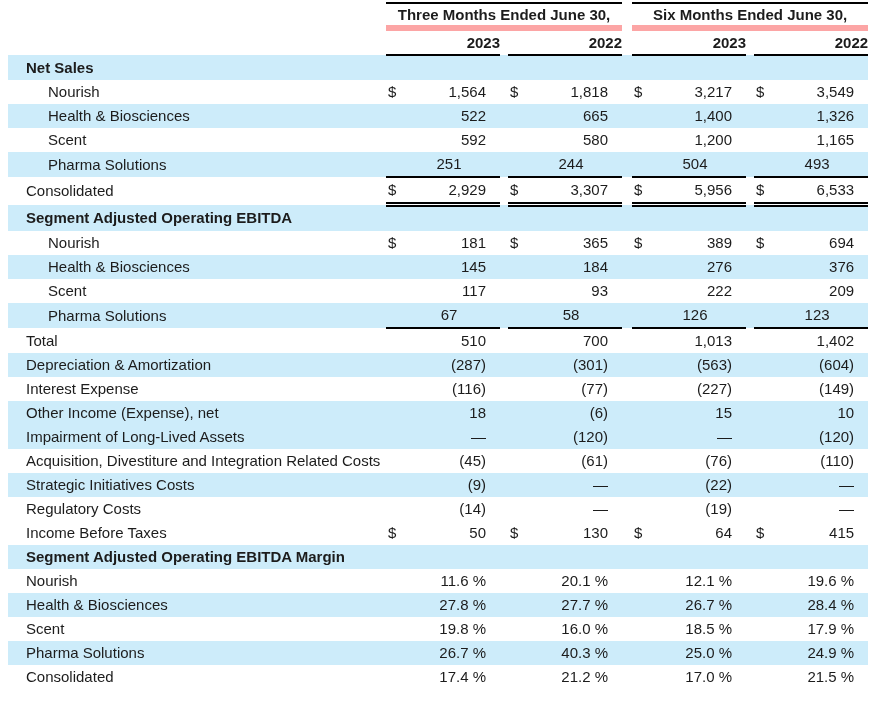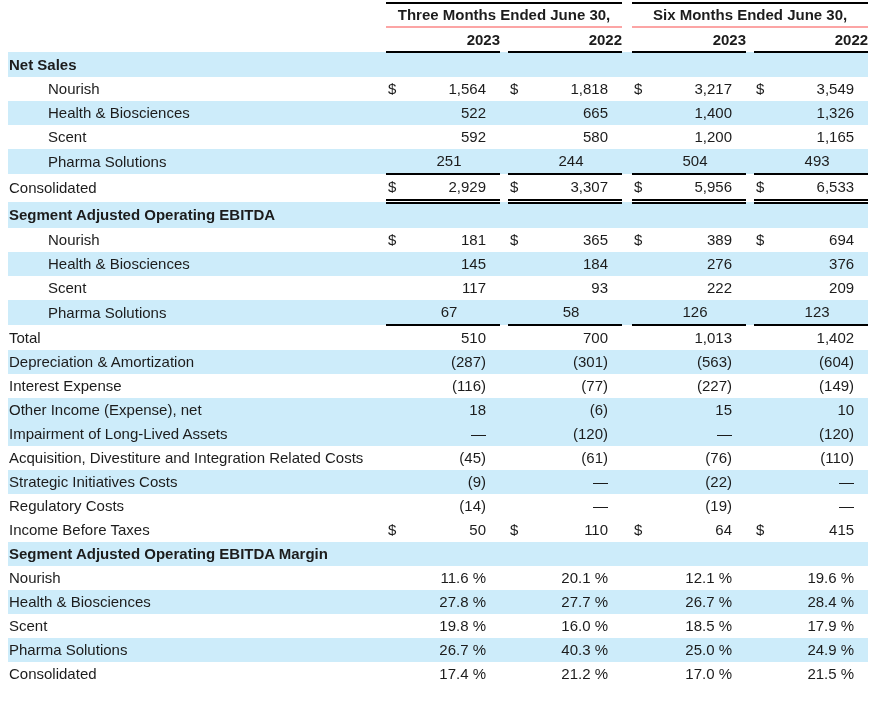--- a/index.html
+++ b/index.html
@@ -4,24 +4,24 @@
 <style>
   html,body{margin:0;padding:0;background:#ffffff;}
   body{width:876px;}
   .wrap{padding:2px 8px 0 8px;}
   table{border-collapse:collapse;table-layout:fixed;width:860px;
         font-family:"Liberation Sans",sans-serif;font-size:15px;line-height:1.15;
         color:#1c1c1c;}
   td{height:24px;padding:0;vertical-align:middle;white-space:nowrap;overflow:hidden;}
   tr.shade td{background:#cdecfa;}
   tr.bold td{font-weight:700;}
-  .lbl{padding-left:1px;text-align:left;}
+  .lbl{padding-left:18px;text-align:left;}
   .ind{padding-left:40px;}
   .grp{font-weight:700;text-align:center;height:21px;
-       border-top:2px solid #000;border-bottom:2px solid #fca5a5;}
+       border-top:2px solid #000;border-bottom:6px solid #fca5a5;}
   .yr{font-weight:700;text-align:right;height:21px;border-bottom:2px solid #000;}
   .dol{text-align:left;padding-left:2px;}
   .val{text-align:right;padding-right:14px;}
   .rs{border-bottom:2px solid #000;text-align:center;}
   .rd{border-bottom:5px double #000;}
 </style>
 </head>
 <body>
 
 <div class="wrap">
@@ -324,21 +324,21 @@
           <td></td>
           <td class="dol"></td>
           <td class="val">—</td>
         </tr>
         <tr>
           <td class="lbl">Income Before Taxes</td>
           <td class="dol">$</td>
           <td class="val">50</td>
           <td></td>
           <td class="dol">$</td>
-          <td class="val">110</td>
+          <td class="val">130</td>
           <td></td>
           <td class="dol">$</td>
           <td class="val">64</td>
           <td></td>
           <td class="dol">$</td>
           <td class="val">415</td>
         </tr>
         <tr class="shade bold">
           <td class="lbl">Segment Adjusted Operating EBITDA Margin</td>
           <td class="dol"></td>

